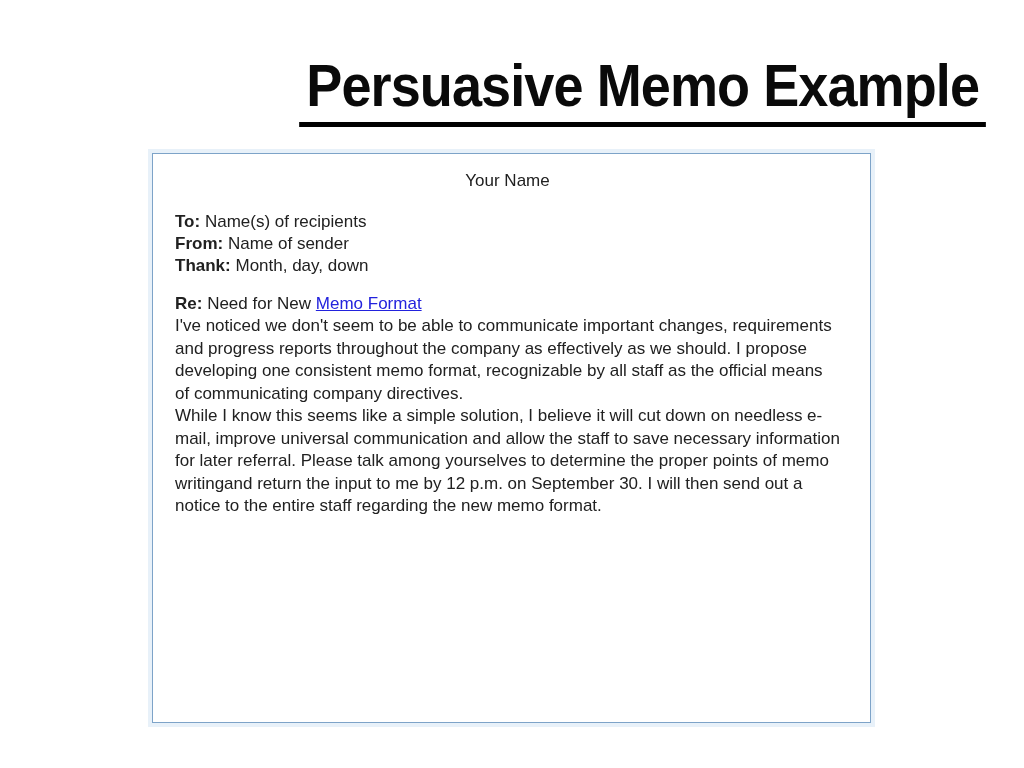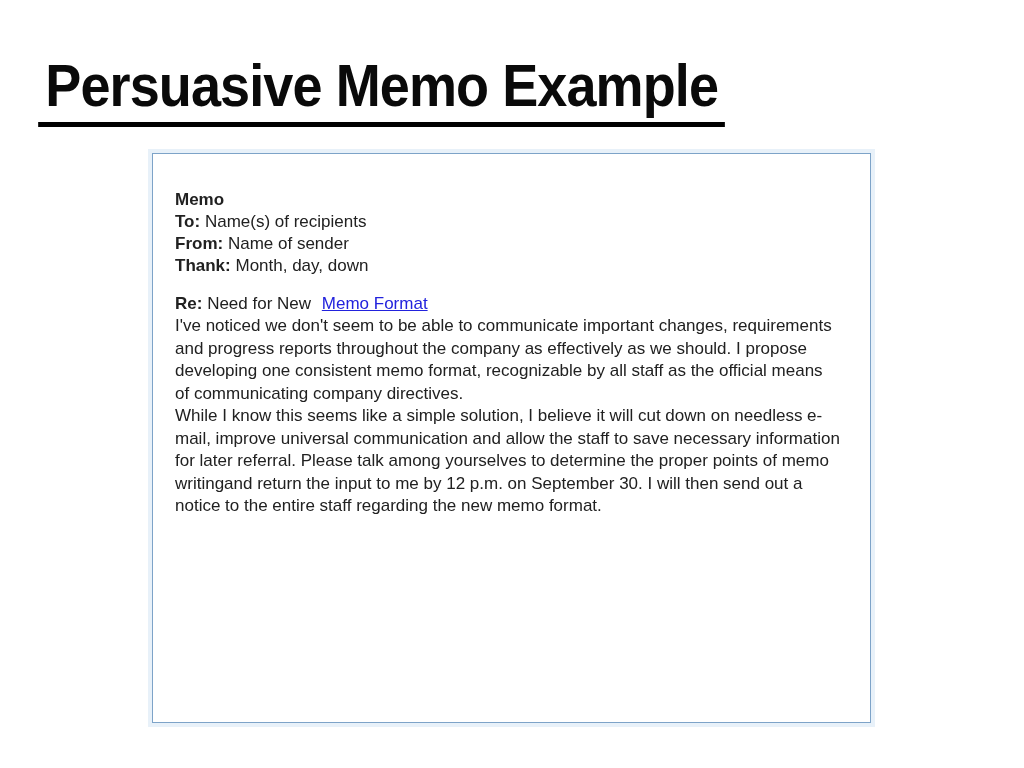--- a/index.html
+++ b/index.html
@@ -16,21 +16,21 @@
     color: #212121;
     overflow: hidden;
   }
 
   
   .title-wrap {
     position: absolute;
     top: 52px;
     left: 0;
     width: 100%;
-    text-align: left;
+    text-align: right;
   }
   .title {
     display: inline-block;
     margin: 0;
     font-size: 60px;
     font-weight: bold;
     line-height: 1.12;
     letter-spacing: -1px;
     color: #0a0a0a;
     border-bottom: 5px solid #000000;
@@ -66,45 +66,44 @@
   .b { font-weight: bold; }
 
   .re-line {
     margin-top: 16px;
     line-height: 22px;
   }
   a.link {
     color: #2222dd;
     text-decoration: underline;
     cursor: pointer;
-    margin-left: 6px;
   }
 
   .memo-body {
     line-height: 22.5px;
   }
   .memo-body p {
     margin: 0;
     padding: 0;
   }
 </style>
 </head>
 <body>
 
 <div class="title-wrap">
   <h1 class="title">Persuasive Memo Example</h1>
 </div>
 
 <div class="memo-box">
 
   <div class="memo-header">
+    <div>Your Name</div>
   </div>
 
   <div class="memo-fields">
-    <div><span class="b">Memo</span></div>
     <div><span class="b">To:</span> <span>Name(s) of recipients</span></div>
     <div><span class="b">From:</span> <span>Name of sender</span></div>
     <div><span class="b">Thank:</span> <span>Month, day, down</span></div>
   </div>
 
   <div class="re-line">
     <span class="b">Re:</span>
     <span>Need for New </span><a class="link" href="#">Memo Format</a>
   </div>
 

